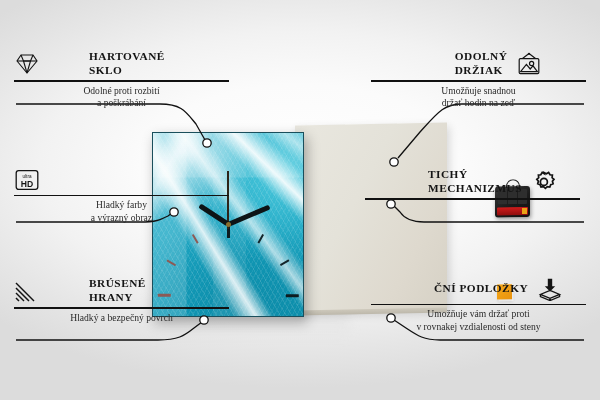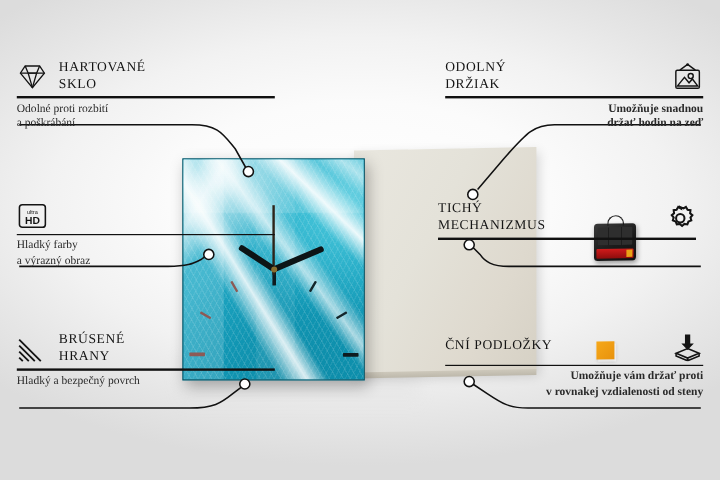--- a/index.html
+++ b/index.html
@@ -119,31 +119,31 @@
     background:linear-gradient(#d8d8d8,rgba(216,216,216,0));
     filter:blur(6px); opacity:.55;
   }
 
   
   .callout { position:absolute; width:215px; }
   .callout .head {
     display:flex; align-items:center; gap:9px; padding-bottom:3px;
   }
   .callout .title {
-    font-size:11.3px; font-weight:400; letter-spacing:.5px;
-    line-height:13.6px; color:#141414; text-transform:uppercase;
+    font-size:11.3px; font-weight:700; letter-spacing:.5px;
+    line-height:13.6px; color:#141414; text-transform:uppercase;margin-left:40px;
   }
   .callout .rule { height:1.4px; background:#111; width:100%; }
   .callout .desc {
     font-size:9.6px; line-height:12.4px; color:#2a2a2a; padding-top:3px;
   }
   .callout.left .head { justify-content:flex-start; }
-  .callout.left .desc { text-align:left; }
-  .callout.right .head { justify-content:space-between; }
-  .callout.right .desc { text-align:right;font-weight:bold; }
+  .callout.left .desc { text-align:center; }
+  .callout.right .head { justify-content:center; }
+  .callout.right .desc { text-align:center; }
   .ico { width:26px; height:24px; flex:0 0 26px; display:block; }
 
   #c1 { left:14px; top:50px;  }
   #c2 { left:14px; top:168px; }
   #c3 { left:14px; top:277px; }
   #c4 { left:371px; top:50px;  }
   #c5 { left:365px; top:168px; }
   #c6 { left:371px; top:277px; }
 
   svg.links { position:absolute; inset:0; width:600px; height:400px; pointer-events:none; }

